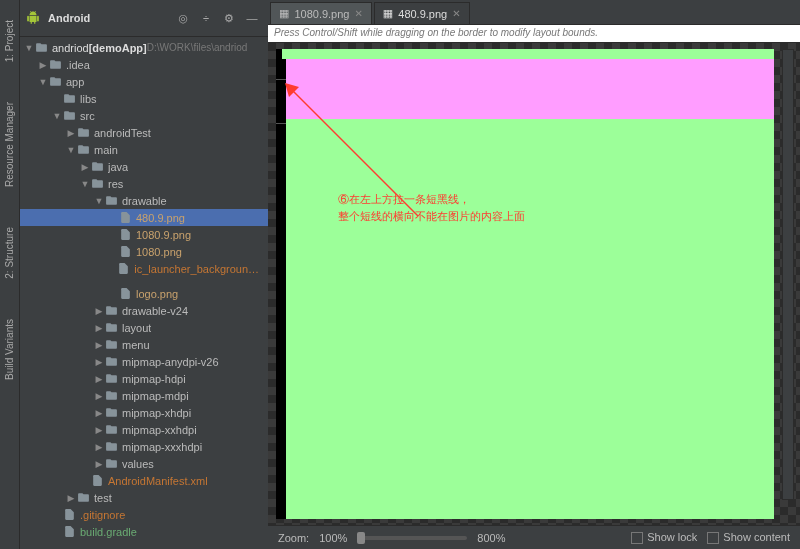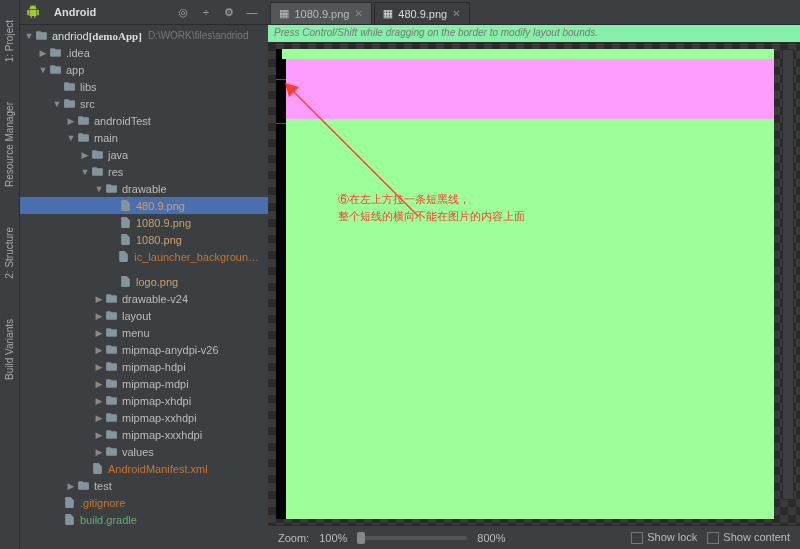--- a/index.html
+++ b/index.html
@@ -1,40 +1,40 @@
 <!DOCTYPE html>
 <html><head>
 <meta charset="utf-8">
 <style>
   * { margin: 0; padding: 0; box-sizing: border-box; font-family: "Segoe UI", Arial, sans-serif; font-size: 11px; }
   body { background: #3c3f41; color: #bbb; overflow: hidden; width: 800px; height: 549px; }
   .root { display: flex; height: 100%; }
   .left-strip { width: 20px; background: #3c3f41; border-right: 1px solid #2b2b2b; display: flex; flex-direction: column; align-items: center; padding-top: 20px; gap: 40px; }
   .left-strip div { writing-mode: vertical-rl; transform: rotate(180deg); font-size: 10px; color: #aaa; cursor: pointer; }
   .sidebar { width: 248px; background: #3c3f41; display: flex; flex-direction: column; }
-  .sidebar-header { height: 25px; display: flex; align-items: center; padding: 0 6px; border-bottom: 1px solid #2b2b2b; gap: 14px; }
+  .sidebar-header { height: 37px; display: flex; align-items: center; padding: 0 6px; border-bottom: 1px solid #2b2b2b; gap: 8px; }
   .android-icon { width: 14px; height: 14px; display:inline-flex; align-items:center; justify-content:center; }
   .android-icon svg { width: 14px; height: 14px; fill: #a4c639; }
   .header-tools { margin-left: auto; display: flex; gap: 3px; }
   .tool-btn { width: 20px; height: 18px; display:flex; align-items:center; justify-content:center; color:#aaa; cursor:pointer; border-radius:2px; }
   .tree { flex:1; overflow:auto; padding-top:2px; }
   .row { display:flex; align-items:center; height:17px; padding-right:4px; white-space:nowrap; cursor:pointer; }
   .row.selected { background:#4b6eaf; color:#fff; }
   .arrow { width:10px; text-align:center; color:#888; font-size:9px; }
   .icon { width:14px; height:14px; margin-right:4px; display:inline-flex; align-items:center; justify-content:center; }
   .folder svg, .file svg { width:13px; height:13px; }
   .folder svg { fill:#87939a; }
   .label { overflow:hidden; text-overflow:ellipsis; }
-  .path-hint { color:#787878; margin-left:6px; font-size:10px; }
+  .path-hint { color:#787878; font-size:10px; }
   .editor { flex:1; display:flex; flex-direction:column; background:#2b2b2b; }
   .tabbar { height:25px; display:flex; align-items:flex-end; background:#3c3f41; border-bottom:1px solid #2b2b2b; padding-left:2px; }
   .tab { height:22px; padding:0 8px; display:flex; align-items:center; gap:5px; background:#515658; color:#bbb; border:1px solid #2b2b2b; border-bottom:none; margin-right:2px; cursor:pointer; }
   .tab.active { background:#3c3f41; color:#ddd; }
   .tab .close { color:#888; font-size:10px; }
-  .hint { height:18px; background:#86efac; color:#787878; font-size:10px; padding:2px 6px; font-style:italic; border-bottom:1px solid #2b2b2b; }
+  .hint { height:18px; background:#ffffff; color:#787878; font-size:10px; padding:2px 6px; font-style:italic; border-bottom:1px solid #2b2b2b; }
   .canvas-wrap { flex:1; position:relative; background-image:
     linear-gradient(45deg,#3a3a3a 25%,transparent 25%),
     linear-gradient(-45deg,#3a3a3a 25%,transparent 25%),
     linear-gradient(45deg,transparent 75%,#3a3a3a 75%),
     linear-gradient(-45deg,transparent 75%,#3a3a3a 75%);
     background-size:16px 16px;
     background-position:0 0,0 8px,8px -8px,-8px 0;
     background-color:#2b2b2b;
   }
   .ninepatch { position:absolute; left:8px; top:6px; right:26px; bottom:6px; background:#9cff99; }
@@ -80,21 +80,21 @@
     </div>
     <div class="tree" id="tree">
         <div class="row" style="padding-left: 4px;">
           <span class="arrow">▼</span>
           <span class="icon folder">
             <svg viewBox="0 0 24 24">
               <path d="M10 4H4c-1.1 0-2 .9-2 2v12c0 1.1.9 2 2 2h16c1.1 0 2-.9 2-2V8c0-1.1-.9-2-2-2h-8l-2-2z"></path>
             </svg>
           </span>
           <span class="label" style="color: rgb(221, 221, 221);">andriod</span>
-          <span style="color: rgb(221, 221, 221); font-weight: bold; font-family: Liberation Serif, serif;"> [demoApp]</span>
+          <span style="color: rgb(221, 221, 221); font-weight: bold;"> [demoApp]</span>
           <span class="path-hint">D:\WORK\files\andriod</span>
         </div>
         <div class="row" style="padding-left: 18px;">
           <span class="arrow">▶</span>
           <span class="icon folder">
             <svg viewBox="0 0 24 24">
               <path d="M10 4H4c-1.1 0-2 .9-2 2v12c0 1.1.9 2 2 2h16c1.1 0 2-.9 2-2V8c0-1.1-.9-2-2-2h-8l-2-2z"></path>
             </svg>
           </span>
           <span class="label">.idea</span>

